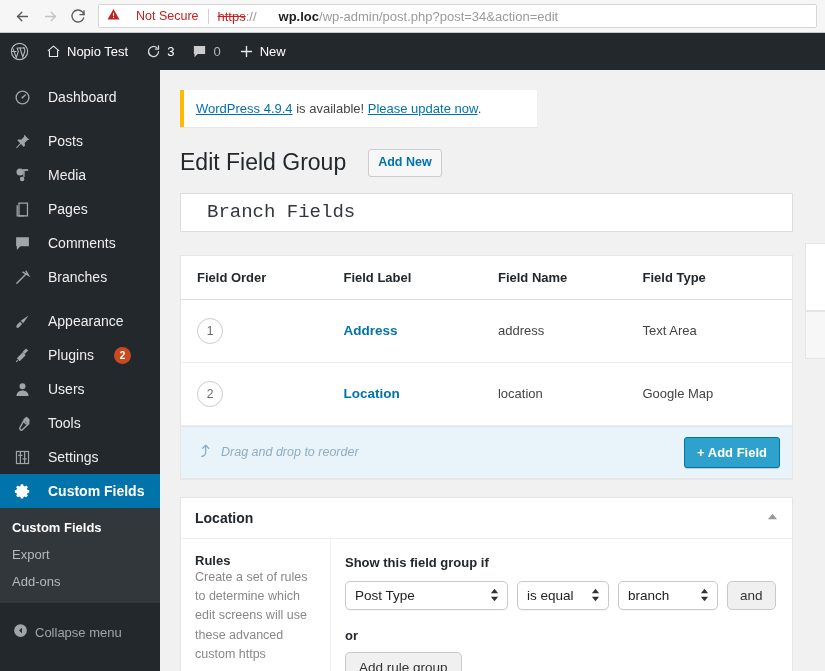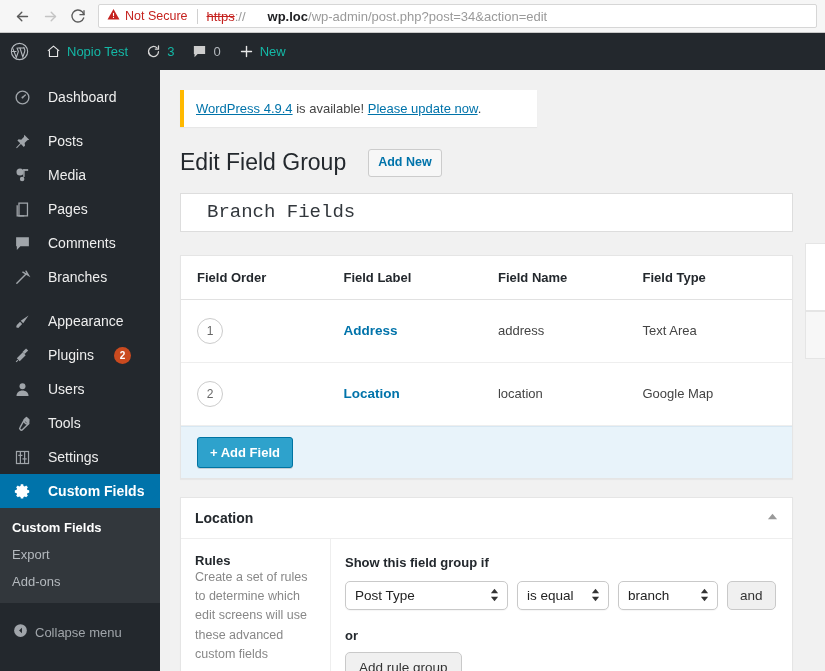--- a/index.html
+++ b/index.html
@@ -25,21 +25,21 @@
   }
   .nav-btn.disabled { color: #c4c4c4; }
   .nav-btn svg { display: block; }
   #omnibox {
     flex: 1 1 auto; height: 24px; margin-left: 6px;
     background: #fff; border: 1px solid #d6d6d6; border-radius: 2px;
     display: flex; align-items: center; padding: 0 8px;
     font-size: 13px; overflow: hidden; white-space: nowrap;
   }
   #security-chip {
-    display: flex; align-items: center; gap: 5px;
+    display: flex; align-items: center; gap: 16px;
     color: #c5221f; font-size: 12.5px; flex: 0 0 auto;
   }
   #security-sep {
     width: 1px; height: 15px; background: #d0d0d0;
     margin: 0 9px; flex: 0 0 auto;
   }
   .url-scheme { color: #c5221f; text-decoration: line-through; }
   .url-sep { color: #9a9a9a; }
   .url-host { color: #202124; font-weight: bold; padding-left: 22px; }
   .url-path { color: #9a9a9a; }
@@ -49,21 +49,21 @@
     height: 37px; width: 825px;
     background: #23282d;
     display: flex; align-items: center;
     color: #b4b9be; font-size: 13px;
   }
   .ab-item {
     display: flex; align-items: center; gap: 6px;
     height: 37px; padding: 0 9px; color: #b4b9be;
   }
   .ab-item.logo { padding-left: 10px; padding-right: 8px; }
-  .ab-label { color: #14b8a6; text-align: center; }
+  .ab-label { color: #ffffff; text-align: center; }
   .ab-count { color: #b4b9be; }
   .ab-icon { display: flex; align-items: center; color: #b4b9be; }
 
   
   #body-wrap { display: flex; width: 825px; height: 601px; }
 
   
   #adminmenu {
     width: 160px; flex: 0 0 160px;
     background: #23282d; height: 601px;
@@ -522,37 +522,46 @@
             <td class="col-label">
               <span class="fld-label-link">Location</span>
             </td>
             <td class="col-name">location</td>
             <td class="col-type">Google Map</td>
           </tr>
         </tbody>
       </table>
 
       <div id="fields-footer">
+        <div id="drag-hint">
+          <span>
+            <svg width="16" height="16" viewBox="0 0 24 24" fill="none" stroke="#8eadc4" stroke-width="2" stroke-linecap="round" stroke-linejoin="round">
+                <path d="M7 20a6 6 0 0 0 6-6V4"></path>
+                <polyline points="8.5 8 13 3.5 17.5 8"></polyline>
+              </svg>
+          </span>
+          <span>Drag and drop to reorder</span>
+        </div>
         <span id="add-field-btn">+ Add Field</span>
       </div>
     </div>
 
     <div id="location-box">
       <div id="location-header">
         <span id="location-title">Location</span>
         <span id="location-toggle">
           <svg width="11" height="9" viewBox="0 0 12 8" fill="#999">
               <path d="M6 1 11 7H1z"></path>
             </svg>
         </span>
       </div>
       <div id="location-body">
         <div id="rules-col">
           <div id="rules-title">Rules</div>
-          <div id="rules-desc">Create a set of rules to determine which edit screens will use these advanced custom fields</div>
+          <div id="rules-desc">Create a set of rules to determine which edit screens will use these advanced custom https</div>
         </div>
         <div id="rules-form">
           <div id="show-if-label">Show this field group if</div>
           <div id="rule-row">
             <div class="mac-select" id="sel-param">
               <span>Post Type</span>
               <span class="stepper">
                 <svg width="9" height="13" viewBox="0 0 10 14" fill="#333">
                     <path d="M5 0 9 5H1z"></path>
                     <path d="M5 14 1 9h8z"></path>

